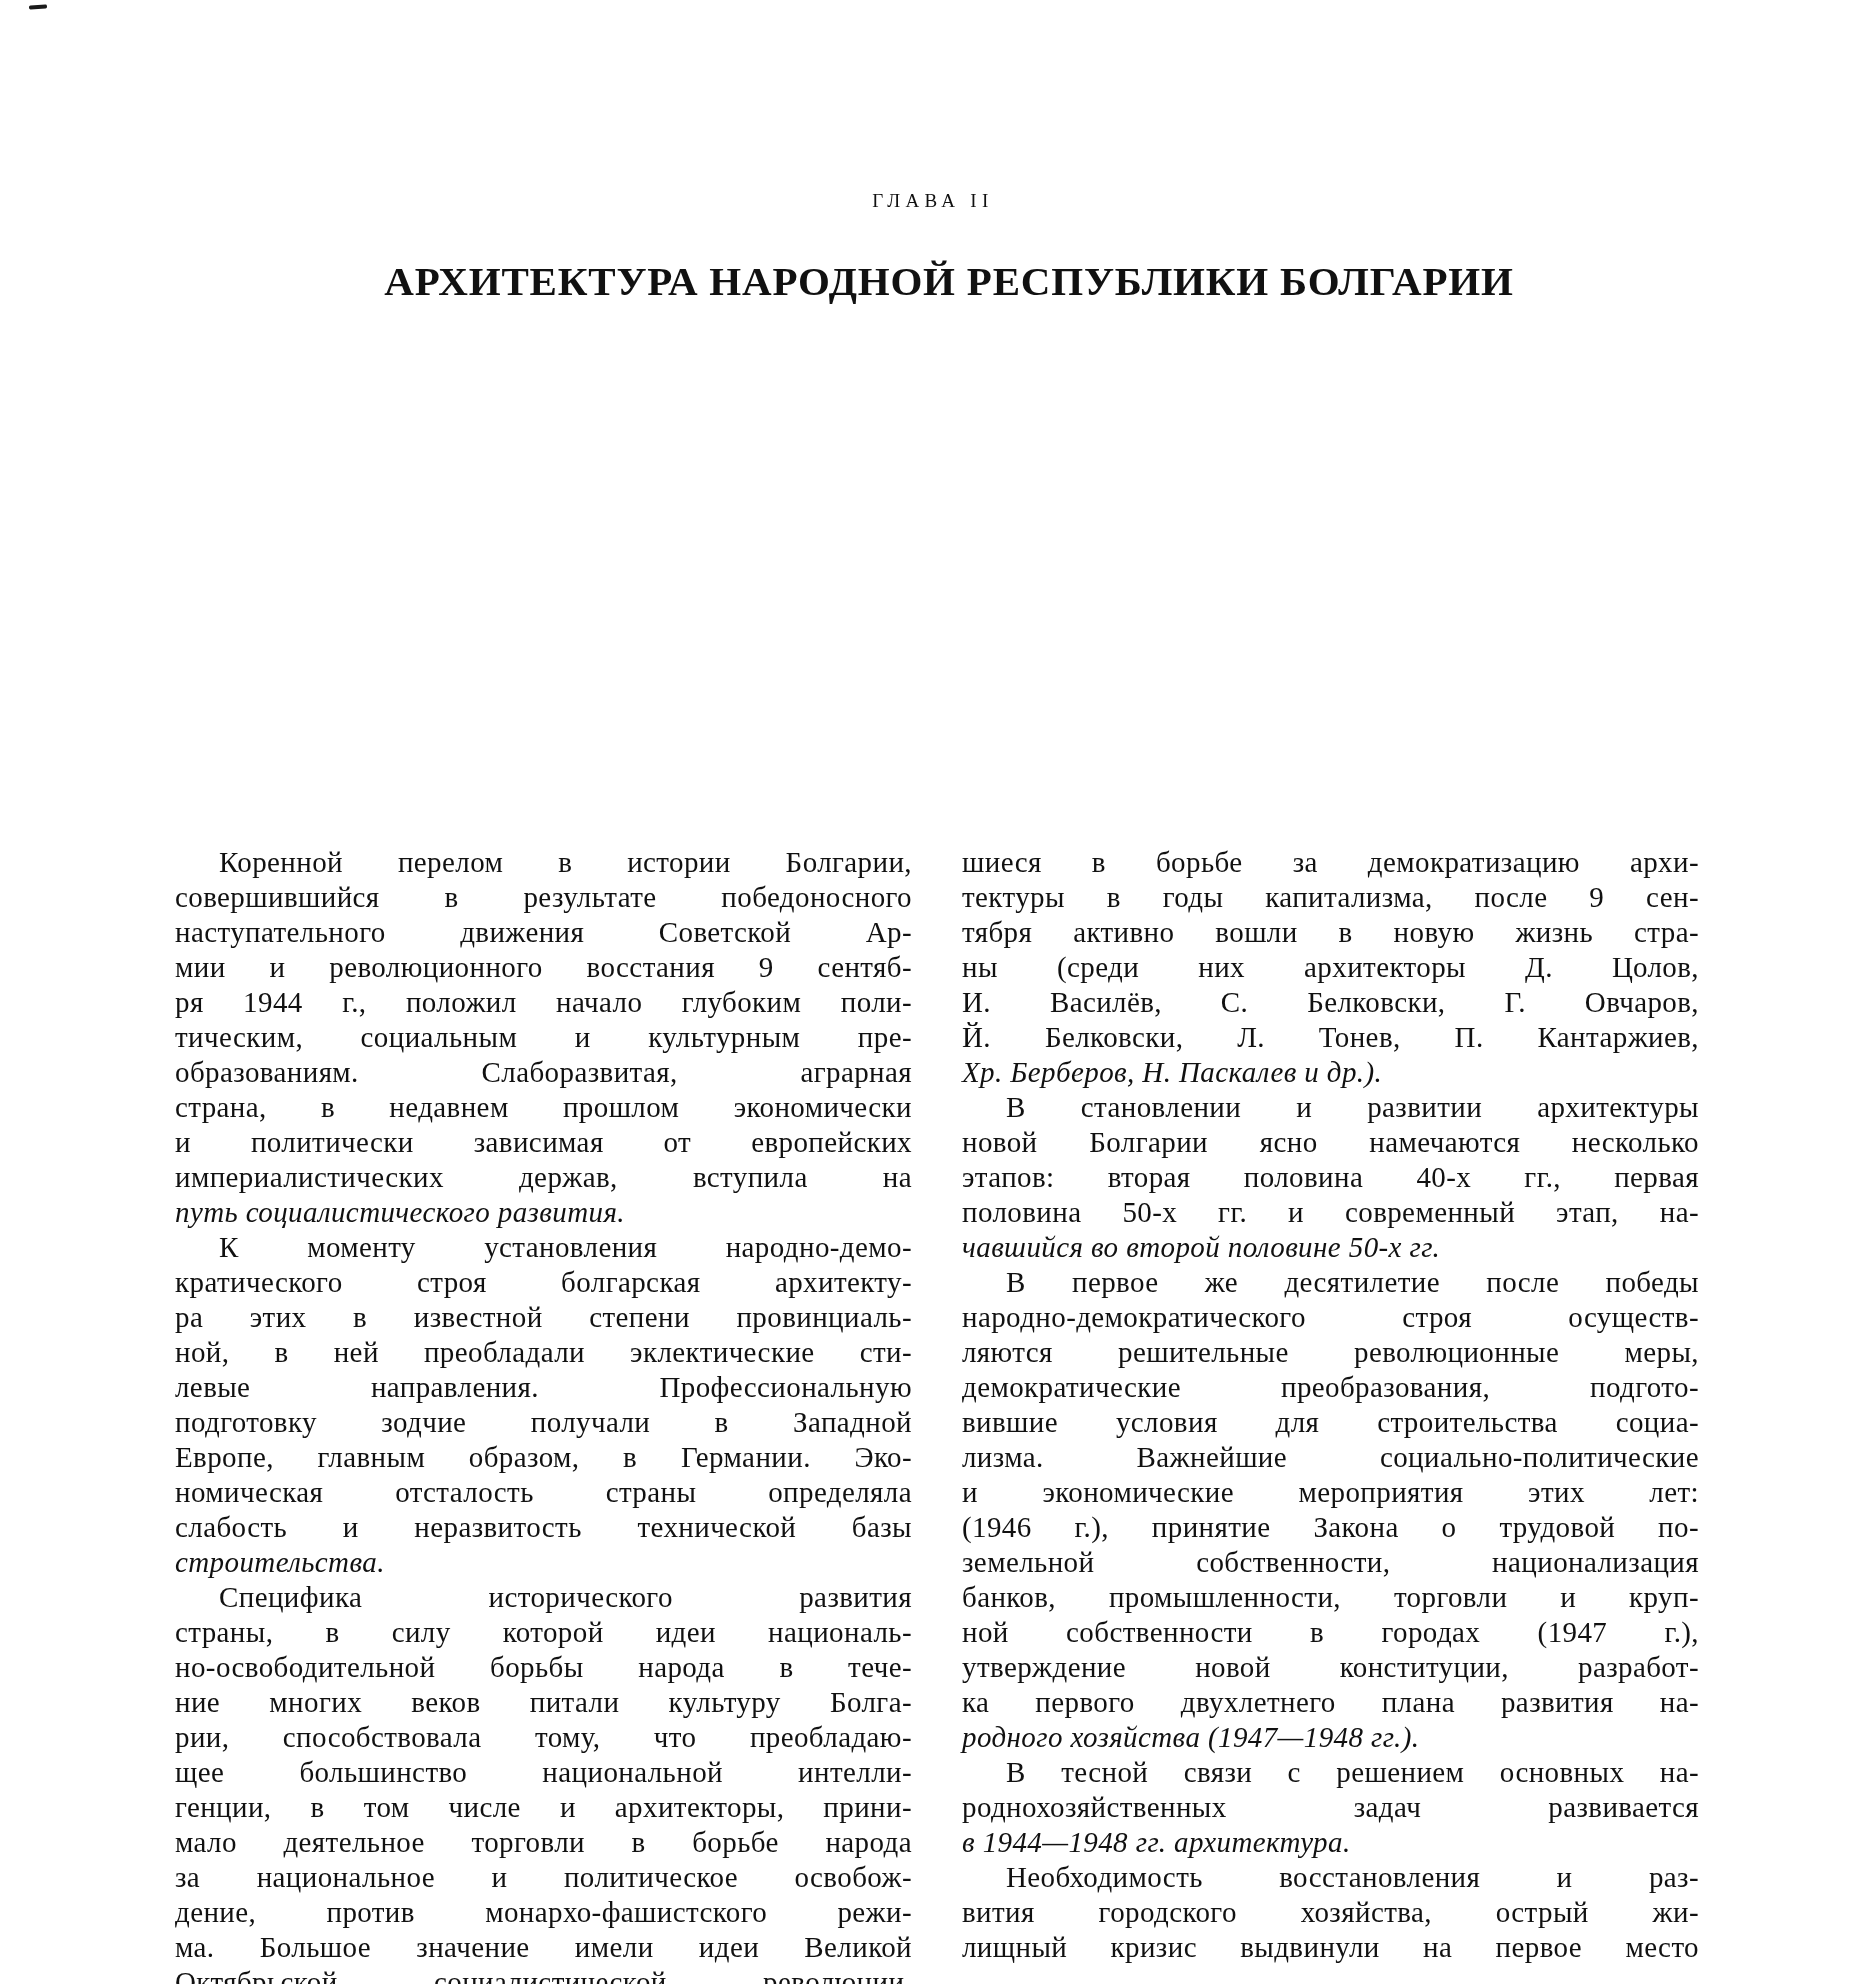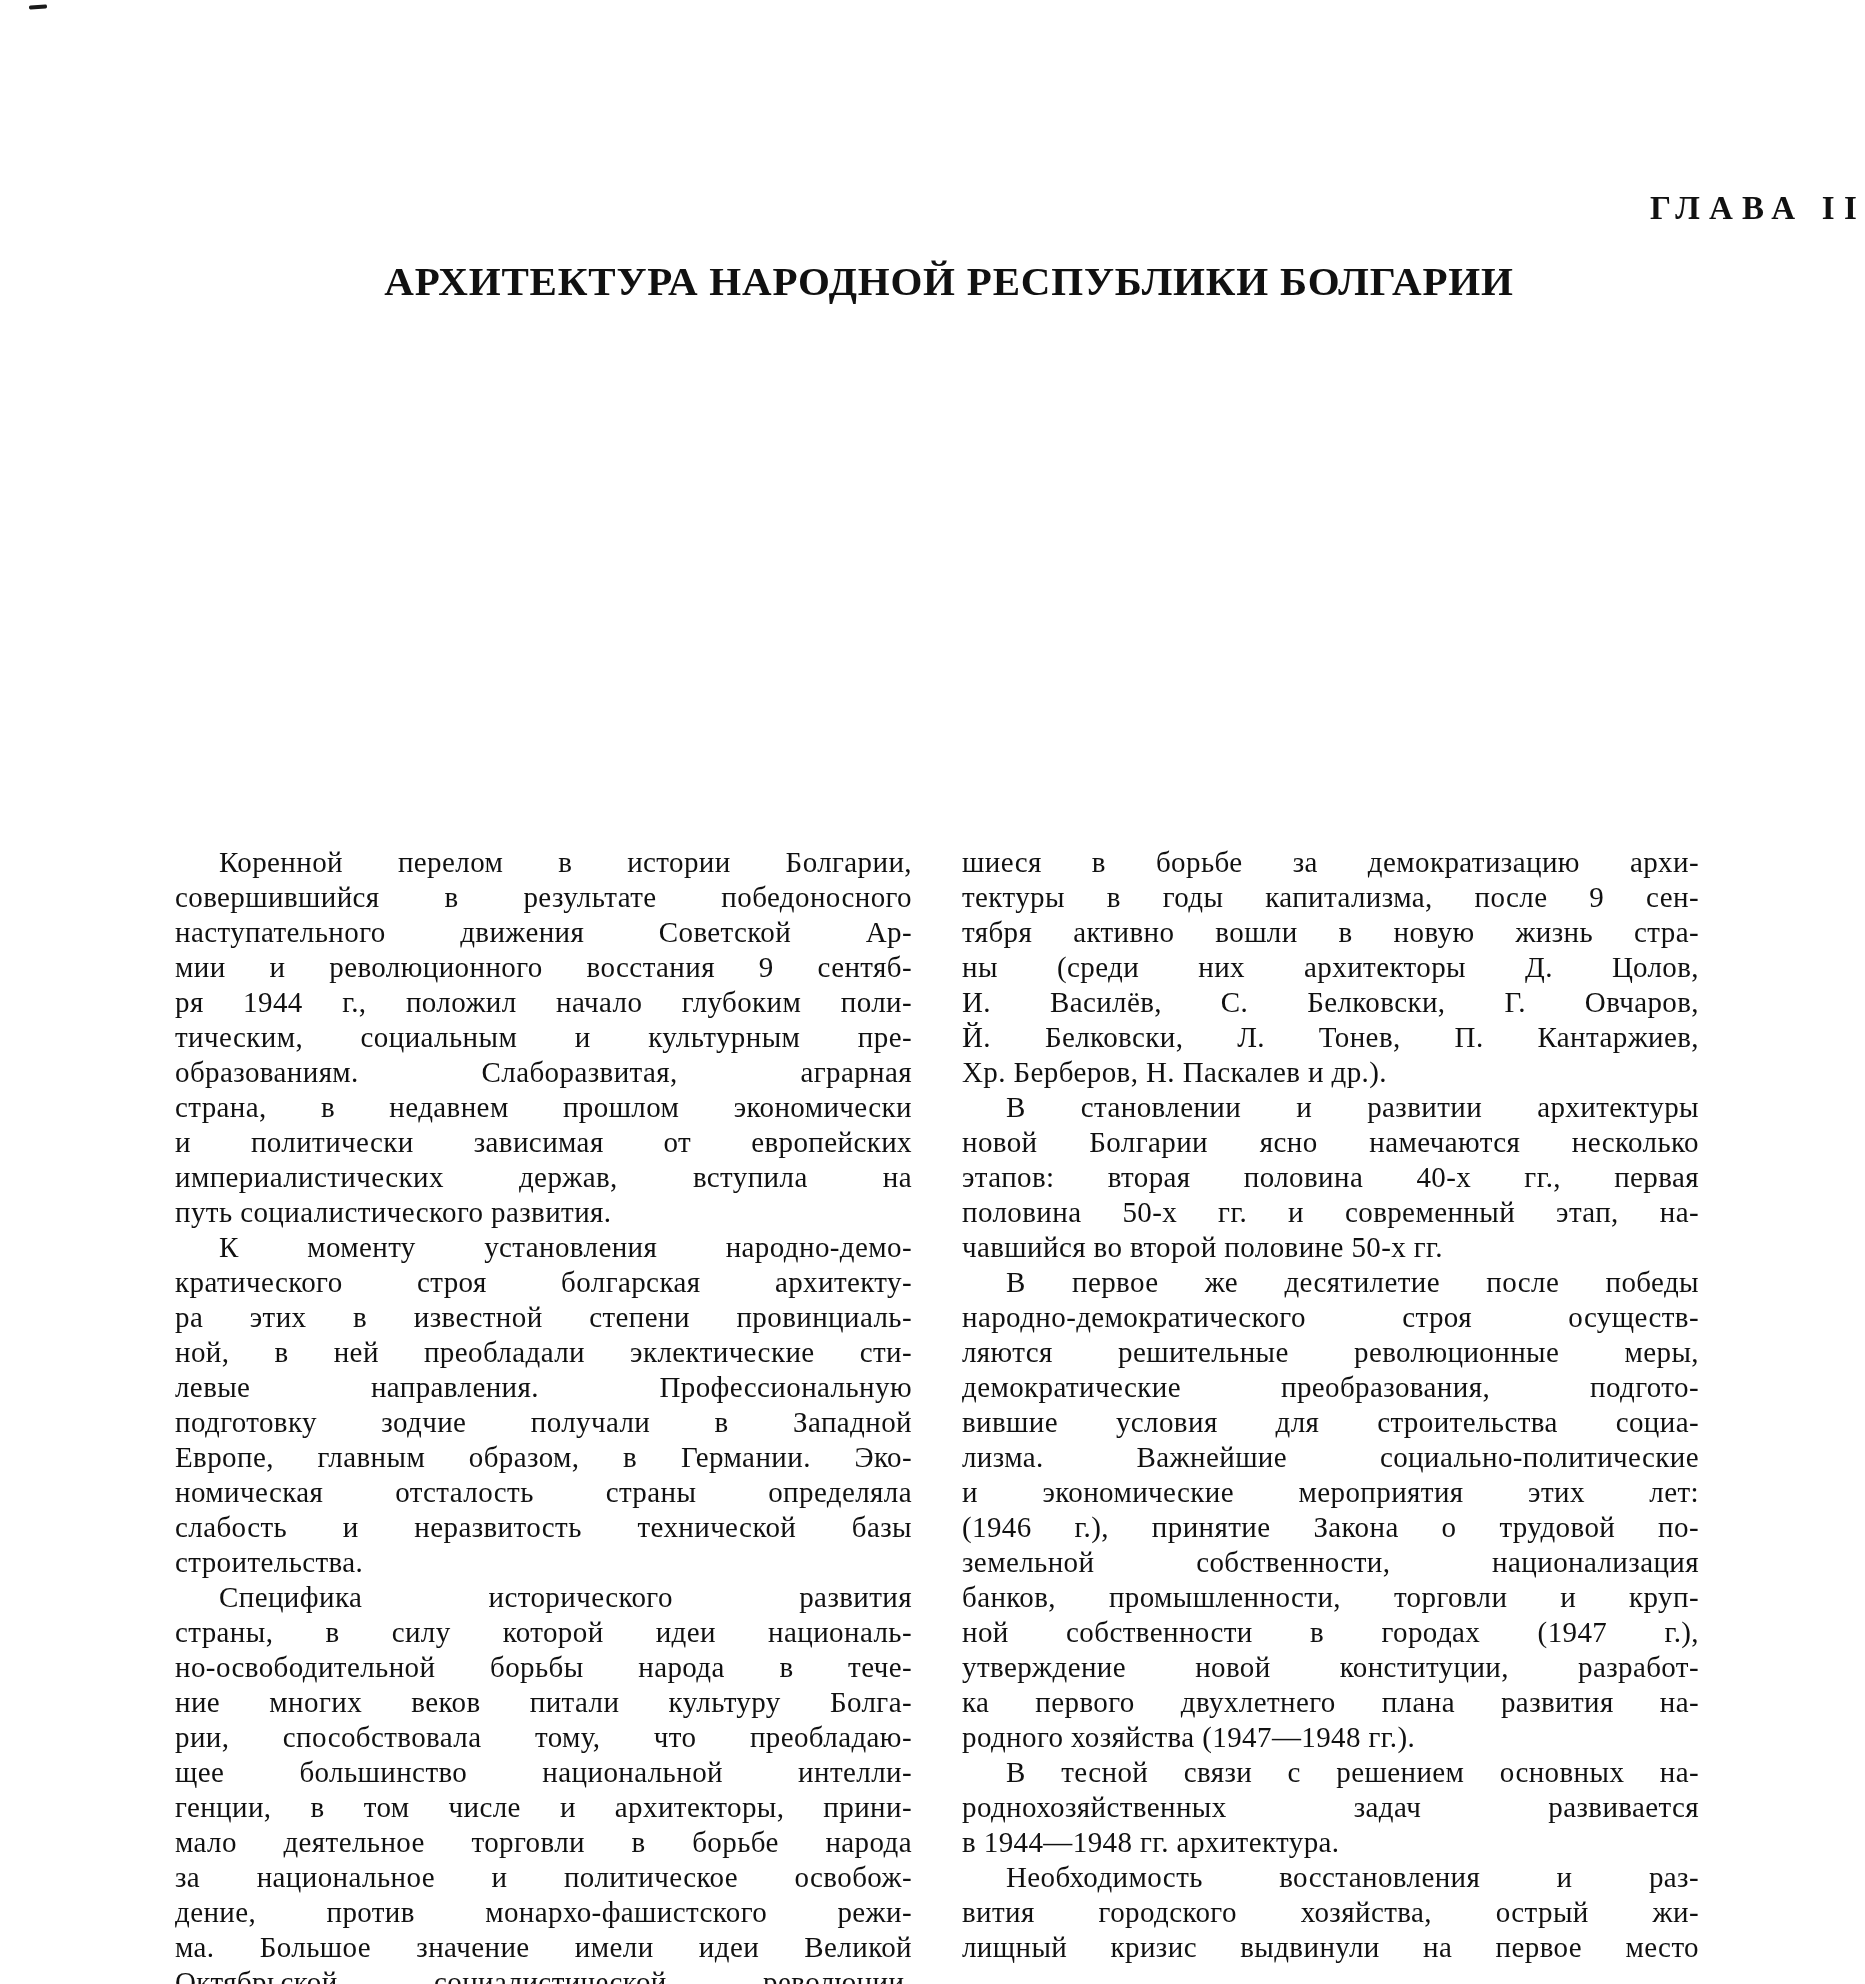--- a/index.html
+++ b/index.html
@@ -24,23 +24,23 @@
     height: 4px;
     background: #1a1a1a;
     border-radius: 1.6px;
     transform: rotate(-4deg);
   }
   .chapter {
     position: absolute;
     top: 190px;
     left: 0;
     width: 100%;
-    text-align: right;
-    font-size: 33px;
-    font-weight: 700;
+    text-align: center;
+    font-size: 19px;
+    font-weight: 400;
     letter-spacing: 0.28em;
     white-space: nowrap;
   }
   .title {
     position: absolute;
     top: 241px;
     left: 0;
     width: 100%;
     margin: 16px;
     text-align: center;
@@ -69,20 +69,21 @@
   }
   .line {
     text-align: justify;
     text-align-last: justify;
   }
   .line.indent {
     text-indent: 44px;
   }
   .line.last {
     text-align-last: left;
+    font-style: italic;
   }
 </style>
 </head>
 <body>
 
 <div class="page">
 
   <div class="scan-speck"></div>
 
   <div class="chapter">ГЛАВА II</div>

